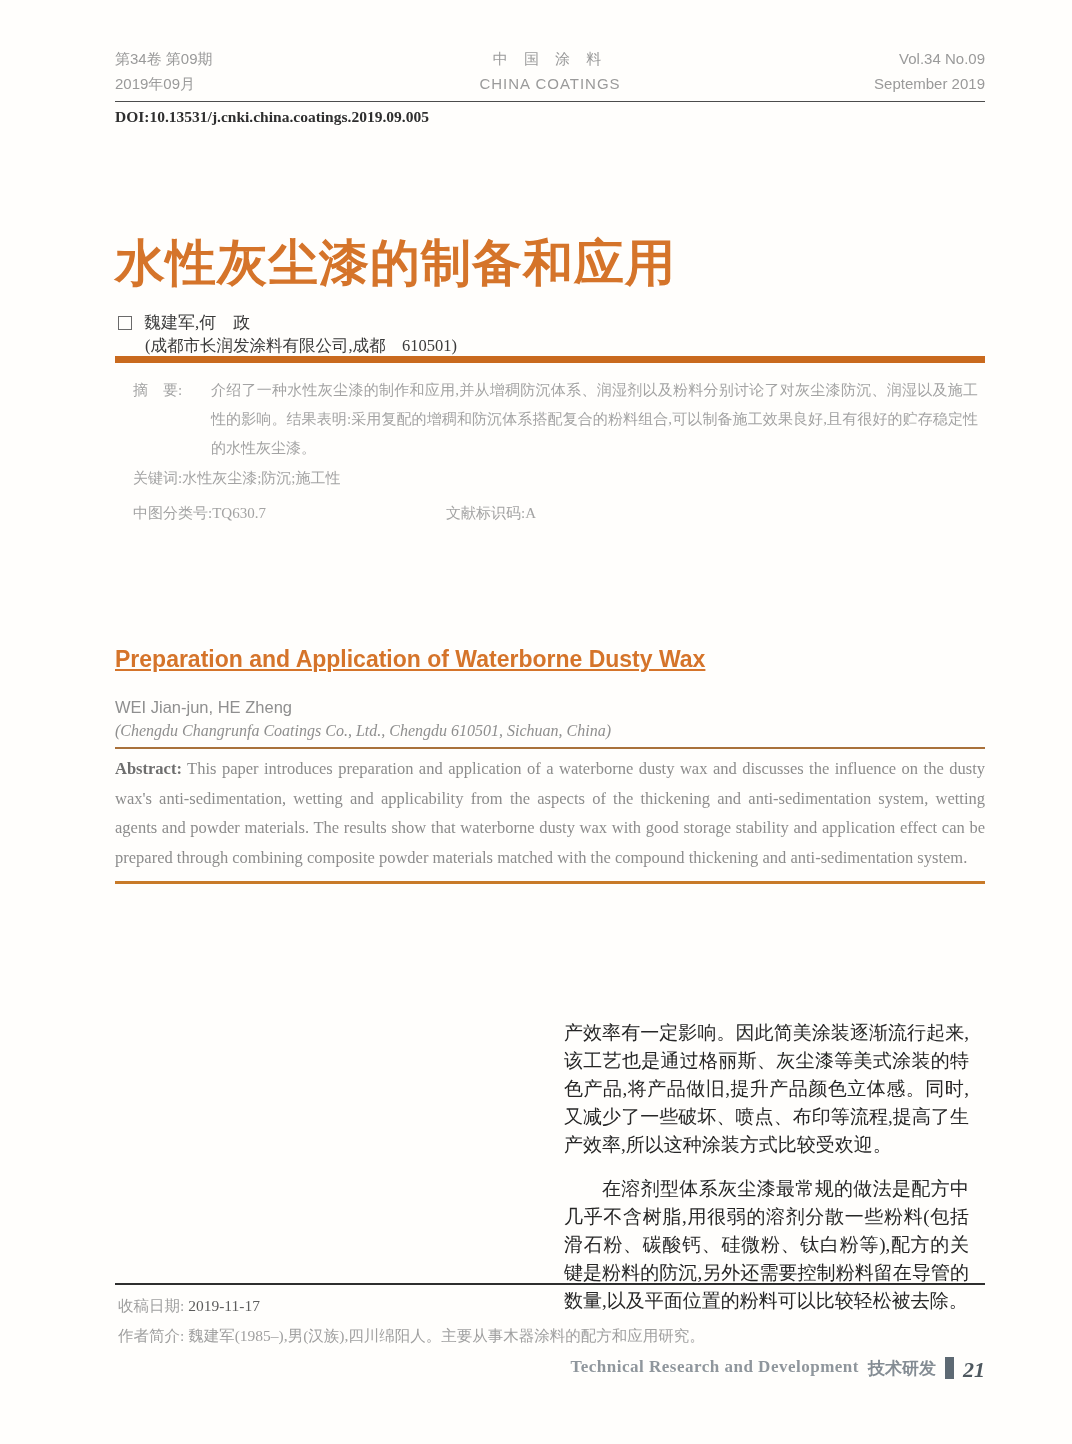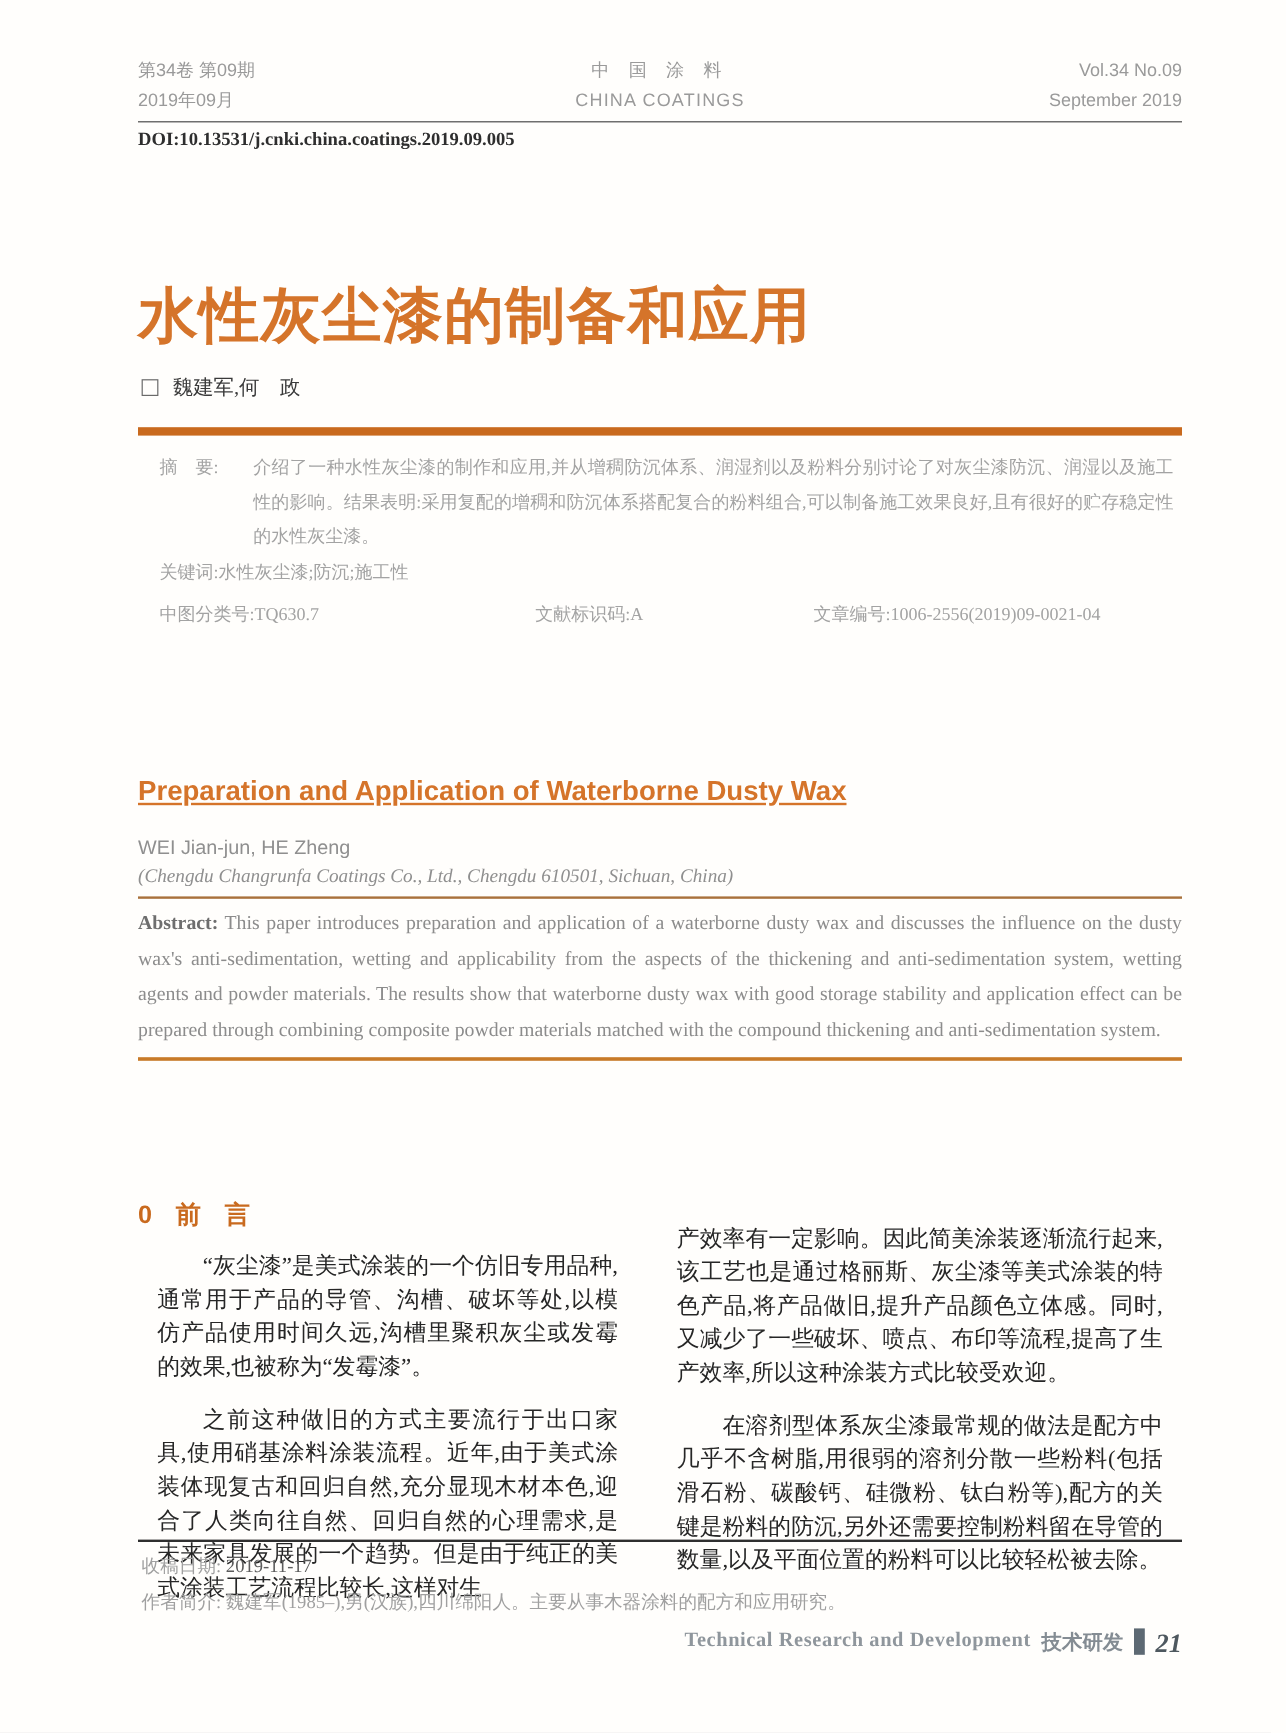--- a/index.html
+++ b/index.html
@@ -162,52 +162,47 @@
     </div>
   </div>
   <div class="header-rule"></div>
   <div class="doi-line">DOI:10.13531/j.cnki.china.coatings.2019.09.005</div>
 
   <h1 class="title-cn" style="margin:0;">水性灰尘漆的制备和应用</h1>
   <div class="authors-row">
     <span class="author-square"></span>
     <span>魏建军,何　政</span>
   </div>
+  <div class="affiliation-cn">(成都市长润发涂料有限公司,成都　610501)</div>
   <div class="orange-bar"></div>
 
   <div class="abstract-cn">
     <div class="abs-row">
       <span class="abs-label">摘　要:</span>
       <span class="abs-text">介绍了一种水性灰尘漆的制作和应用,并从增稠防沉体系、润湿剂以及粉料分别讨论了对灰尘漆防沉、润湿以及施工性的影响。结果表明:采用复配的增稠和防沉体系搭配复合的粉料组合,可以制备施工效果良好,且有很好的贮存稳定性的水性灰尘漆。</span>
     </div>
     <div class="kw-row">
       <span>关键词:</span><span>水性灰尘漆;防沉;施工性</span>
     </div>
     <div class="clc-row">
       <span>中图分类号:TQ630.7</span>
       <span>文献标识码:A</span>
-      <span>文章编号:1006-2556(2019)09-0021-04</span>
     </div>
   </div>
 
   <h2 class="title-en" style="margin:0;">Preparation and Application of Waterborne Dusty Wax</h2>
   <div class="authors-en">WEI Jian-jun, HE Zheng</div>
   <div class="affiliation-en">(Chengdu Changrunfa Coatings Co., Ltd., Chengdu 610501, Sichuan, China)</div>
   <div class="rule-brown"></div>
 
   <div class="abstract-en">
     <div><span class="b">Abstract:</span><span> This paper introduces preparation and application of a waterborne dusty wax and discusses the influence on the dusty wax's anti-sedimentation, wetting and applicability from the aspects of the thickening and anti-sedimentation system, wetting agents and powder materials. The results show that waterborne dusty wax with good storage stability and application effect can be prepared through combining composite powder materials matched with the compound thickening and anti-sedimentation system.</span></div>
   </div>
   <div class="rule-orange"></div>
 
-  <div class="col col-left">
-    <div class="section-heading">0 前 言</div>
-    <p class="para">“灰尘漆”是美式涂装的一个仿旧专用品种,通常用于产品的导管、沟槽、破坏等处,以模仿产品使用时间久远,沟槽里聚积灰尘或发霉的效果,也被称为“发霉漆”。</p>
-    <p class="para">之前这种做旧的方式主要流行于出口家具,使用硝基涂料涂装流程。近年,由于美式涂装体现复古和回归自然,充分显现木材本色,迎合了人类向往自然、回归自然的心理需求,是未来家具发展的一个趋势。但是由于纯正的美式涂装工艺流程比较长,这样对生</p>
-  </div>
   <div class="col col-right">
     <p class="para no-indent">产效率有一定影响。因此简美涂装逐渐流行起来,该工艺也是通过格丽斯、灰尘漆等美式涂装的特色产品,将产品做旧,提升产品颜色立体感。同时,又减少了一些破坏、喷点、布印等流程,提高了生产效率,所以这种涂装方式比较受欢迎。</p>
     <p class="para">在溶剂型体系灰尘漆最常规的做法是配方中几乎不含树脂,用很弱的溶剂分散一些粉料(包括滑石粉、碳酸钙、硅微粉、钛白粉等),配方的关键是粉料的防沉,另外还需要控制粉料留在导管的数量,以及平面位置的粉料可以比较轻松被去除。</p>
   </div>
 
   <div class="footnote-rule"></div>
   <div class="footnote">
     <div>
       <span>收稿日期:</span>
       <span class="val">2019-11-17</span>

